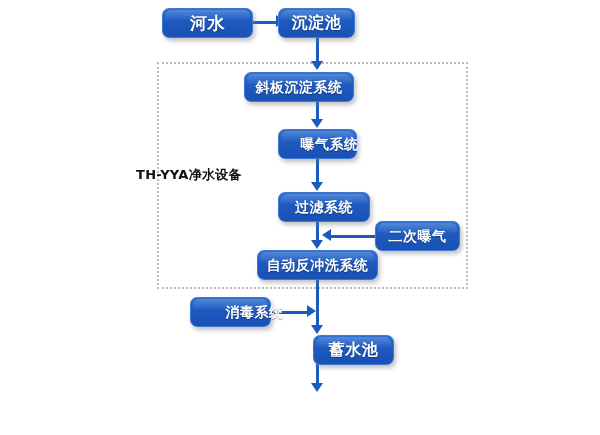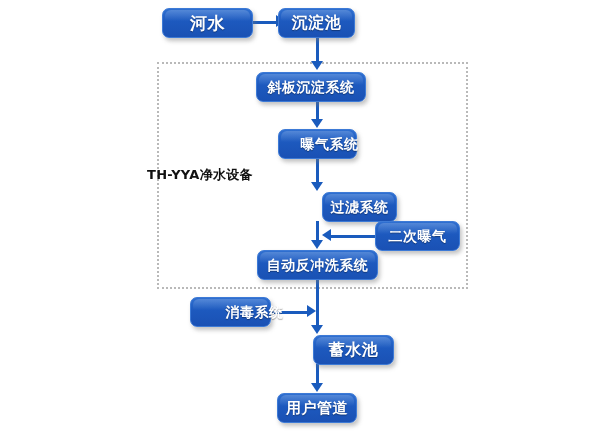--- a/index.html
+++ b/index.html
@@ -97,21 +97,21 @@
     white-space: nowrap;
   }
 </style>
 </head>
 <body>
 
 <div id="canvas">
 
   <div id="group-region" style="left:157px; top:62px; width:311px; height:227px;"></div>
 
-  <div id="group-label" style="left:147px; top:166px;">TH-YYA净水设备</div>
+  <div id="group-label" style="left:136px; top:166px;">TH-YYA净水设备</div>
 
   <div class="hline" style="left:253px; top:21px; width:25px;"></div>
   <div class="arrow-right" style="left:276px; top:15px;"></div>
 
   <div class="vline" style="left:316px; top:37px; height:26px;"></div>
   <div class="arrow-down" style="left:311px; top:61px;"></div>
 
   <div class="vline" style="left:316px; top:101px; height:20px;"></div>
   <div class="arrow-down" style="left:311px; top:119px;"></div>
 
@@ -130,29 +130,28 @@
   <div class="hline" style="left:272px; top:311px; width:38px;"></div>
   <div class="arrow-right" style="left:307px; top:305px;"></div>
 
   <div class="vline" style="left:316px; top:364px; height:21px;"></div>
   <div class="arrow-down" style="left:311px; top:383px;"></div>
 
   <div class="node" style="left:162px; top:8px; width:91px; height:30px; font-size:17px;">河水</div>
 
   <div class="node" style="left:278px; top:8px; width:77px; height:30px; font-size:16px;">沉淀池</div>
 
-  <div class="node" style="left:256px; top:72px; width:110px; height:30px; font-size:14px;">斜板沉淀系统</div>
+  <div class="node" style="left:244px; top:72px; width:110px; height:30px; font-size:14px;">斜板沉淀系统</div>
 
   <div class="node" style="left:278px; top:129px; width:79px; height:30px; font-size:14px;padding-left:24px;">曝气系统</div>
 
-  <div class="node" style="left:278px; top:192px; width:75px; height:30px; font-size:14px;margin-left:44px;">过滤系统</div>
+  <div class="node" style="left:278px; top:192px; width:92px; height:30px; font-size:14px;">过滤系统</div>
 
   <div class="node" style="left:257px; top:250px; width:121px; height:30px; font-size:14px;">自动反冲洗系统</div>
 
   <div class="node" style="left:375px; top:221px; width:85px; height:30px; font-size:14px;">二次曝气</div>
 
   <div class="node" style="left:190px; top:297px; width:81px; height:30px; font-size:14px;padding-left:48px;">消毒系统</div>
 
   <div class="node" style="left:277px; top:335px; width:81px; height:30px; font-size:16px;margin-left:36px;">蓄水池</div>
 
-  <div class="node" style="left:277px; top:393px; width:80px; height:30px; font-size:15px;">用户管道</div>
 
 </div>
 
 </body></html>

